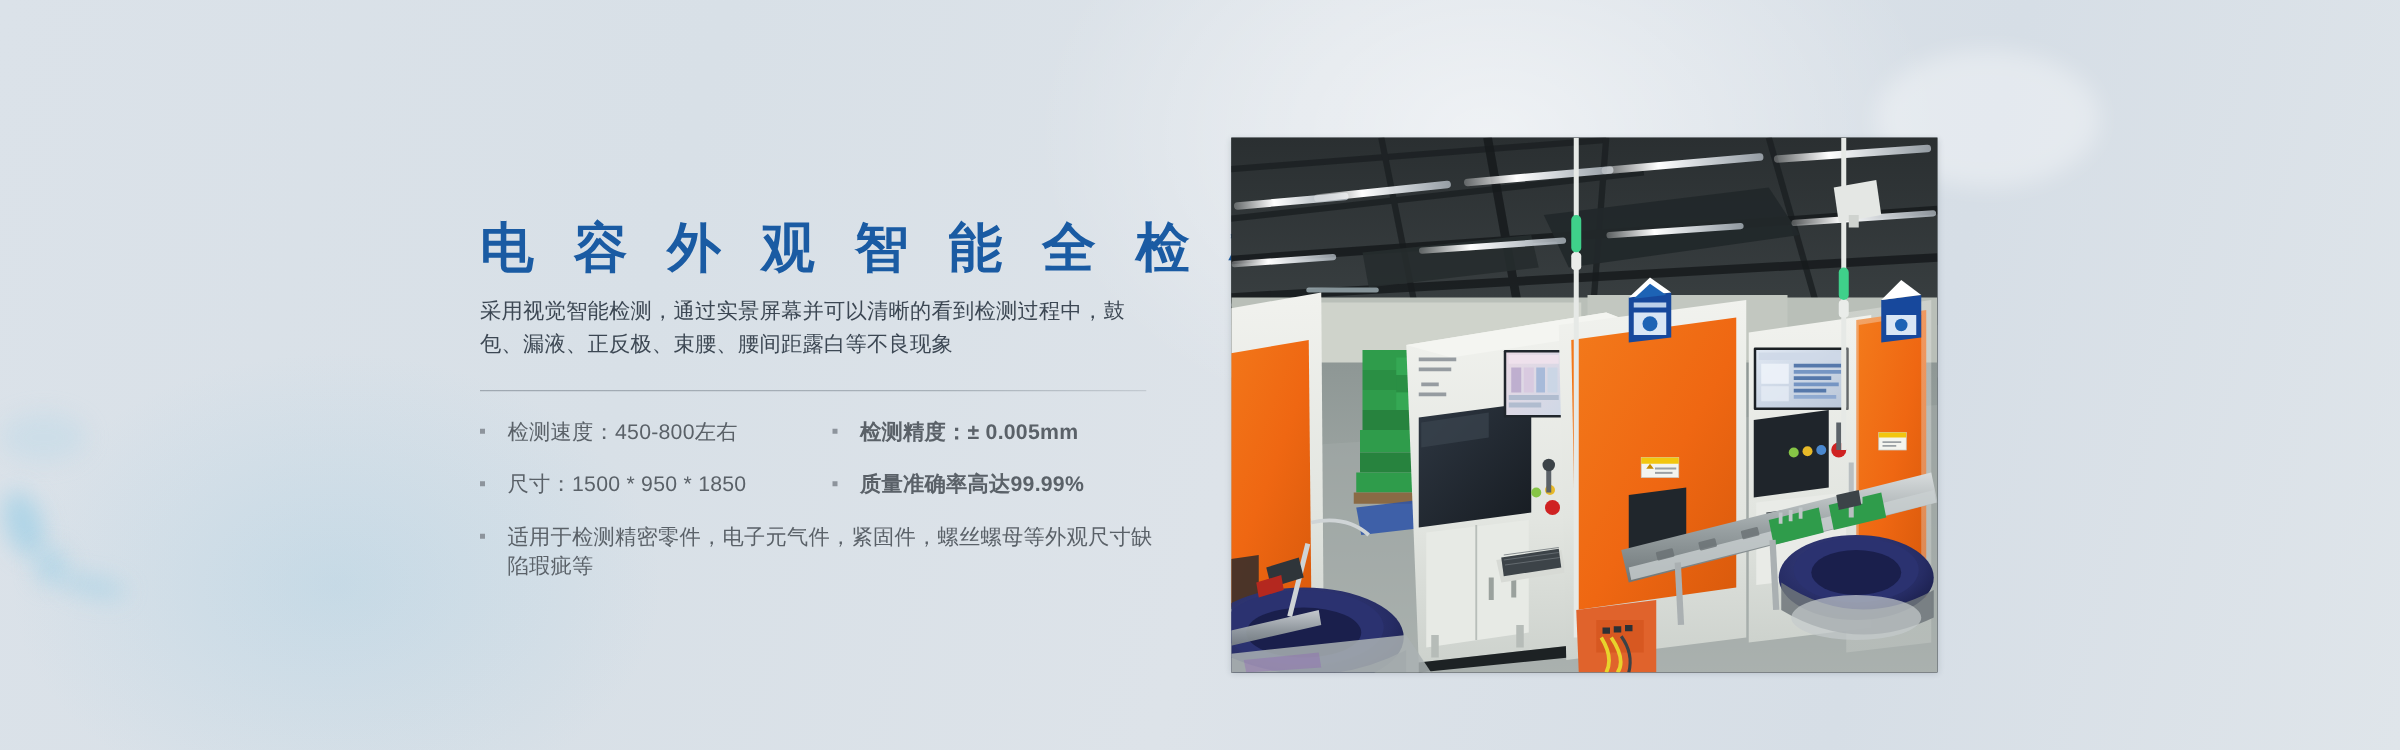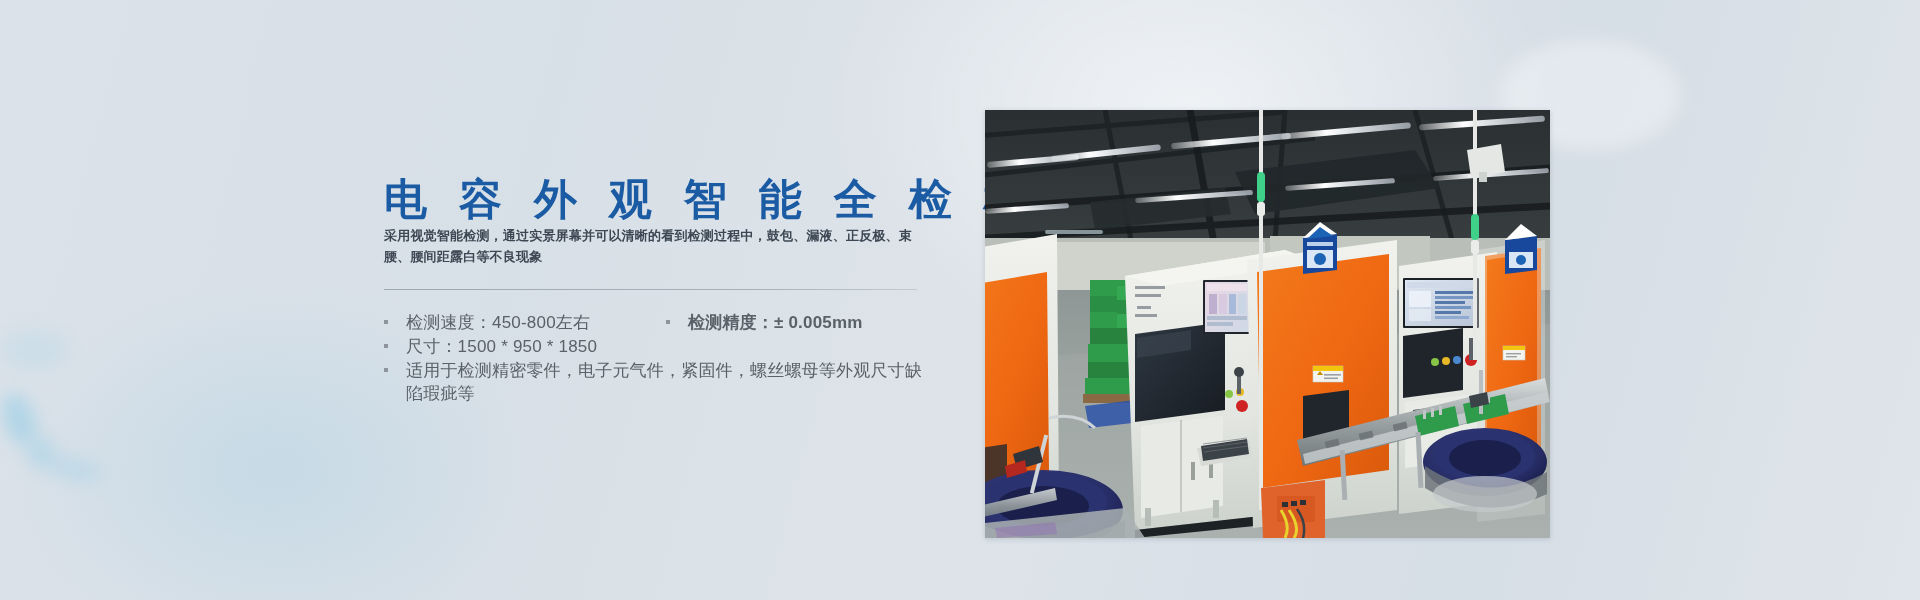--- a/index.html
+++ b/index.html
@@ -51,45 +51,45 @@
     margin: 0;
     font-size: 43px;
     line-height: 1.16;
     font-weight: bold;
     letter-spacing: 10px;
     color: #1a5ba3;
     white-space: nowrap;
   }
 
   #desc {
-    margin: 0 0 0 0;
+    margin: 10px 0 0 0;
     width: 540px;
-    font-size: 13px;
+    font-size: 17px;
     line-height: 1.62;
-    font-weight: bold;
+    font-weight: normal;
     color: #3c4753;
     letter-spacing: 0.2px;
   }
 
   #divider {
     margin-top: 22px;
     width: 533px;
     height: 1px;
     background: linear-gradient(to right, #9fa8b1 0%, #a8b1b9 70%, #c3cad1 100%);
   }
 
   #specs {
     margin-top: 21px;
     width: 540px;
   }
   .spec-row {
     display: flex;
     align-items: flex-start;
   }
-  .spec-row + .spec-row { }
+  .spec-row + .spec-row { margin-top: 18px; }
 
   .spec-cell {
     display: flex;
     align-items: baseline;
     box-sizing: border-box;
   }
   .spec-cell.col-a { width: 280px; }
   .spec-cell.col-b { width: 250px; padding-left: 2px; font-weight: bold; }
   .spec-cell.col-full { width: 540px; }
 
@@ -153,20 +153,24 @@
         <div class="spec-cell col-b">
           <span class="bullet"></span>
           <span class="spec-text">检测精度：± 0.005mm</span>
         </div>
       </div>
 
       <div class="spec-row">
         <div class="spec-cell col-a">
           <span class="bullet"></span>
           <span class="spec-text">尺寸：1500 * 950 * 1850</span>
+        </div>
+        <div class="spec-cell col-b">
+          <span class="bullet"></span>
+          <span class="spec-text">质量准确率高达99.99%</span>
         </div>
       </div>
 
       <div class="spec-row">
         <div class="spec-cell col-full">
           <span class="bullet"></span>
           <span class="spec-text">适用于检测精密零件，电子元气件，紧固件，螺丝螺母等外观尺寸缺陷瑕疵等</span>
         </div>
       </div>
 

